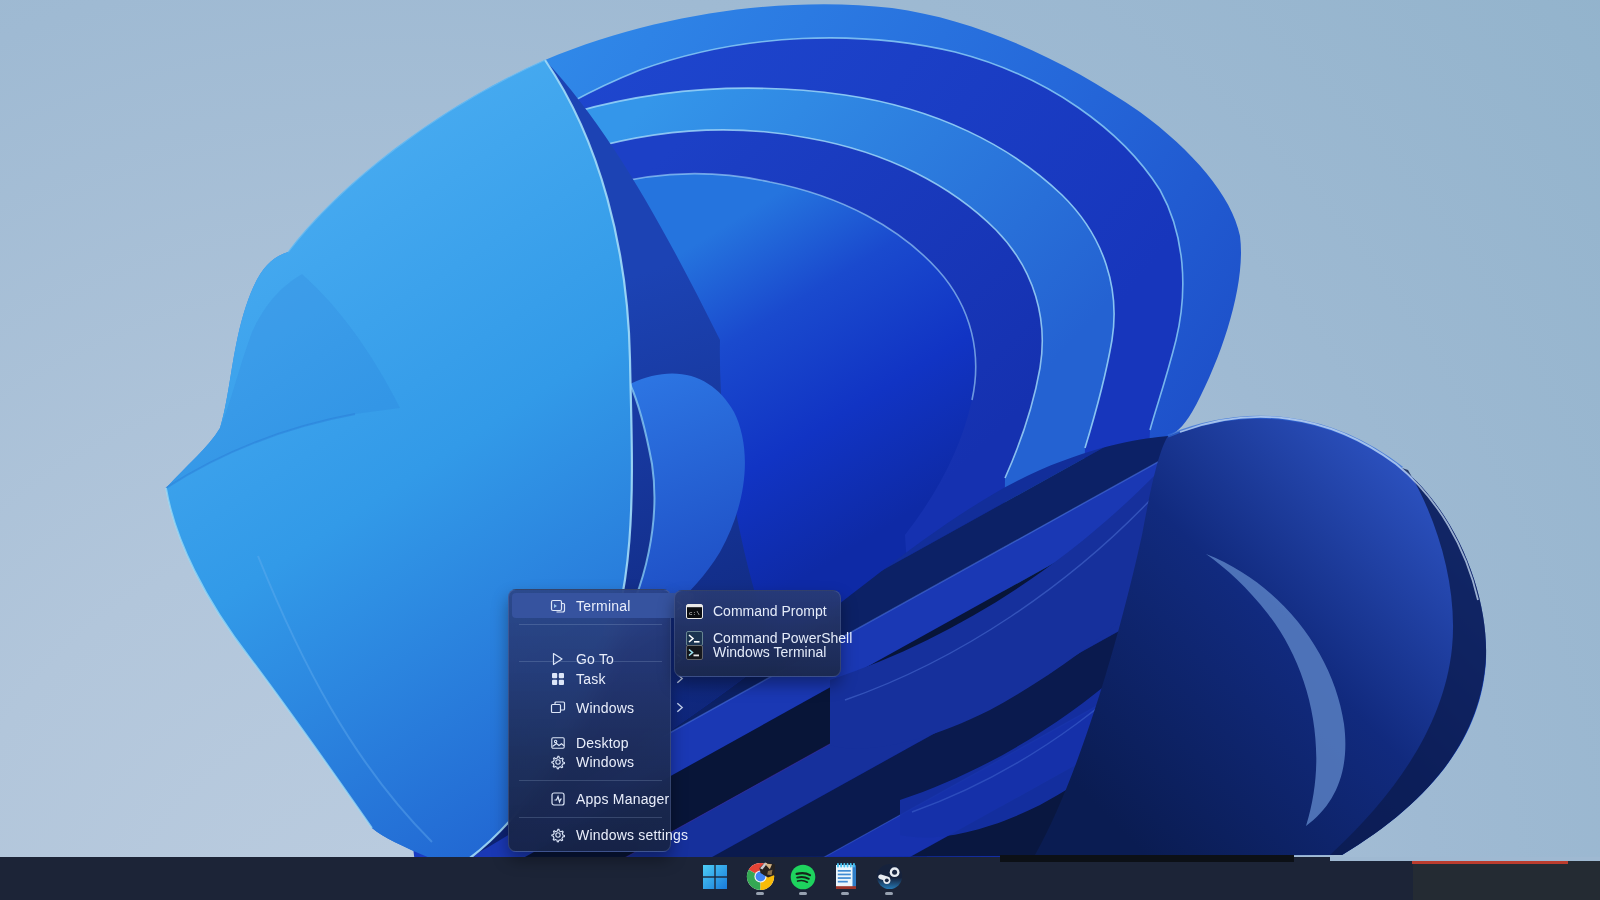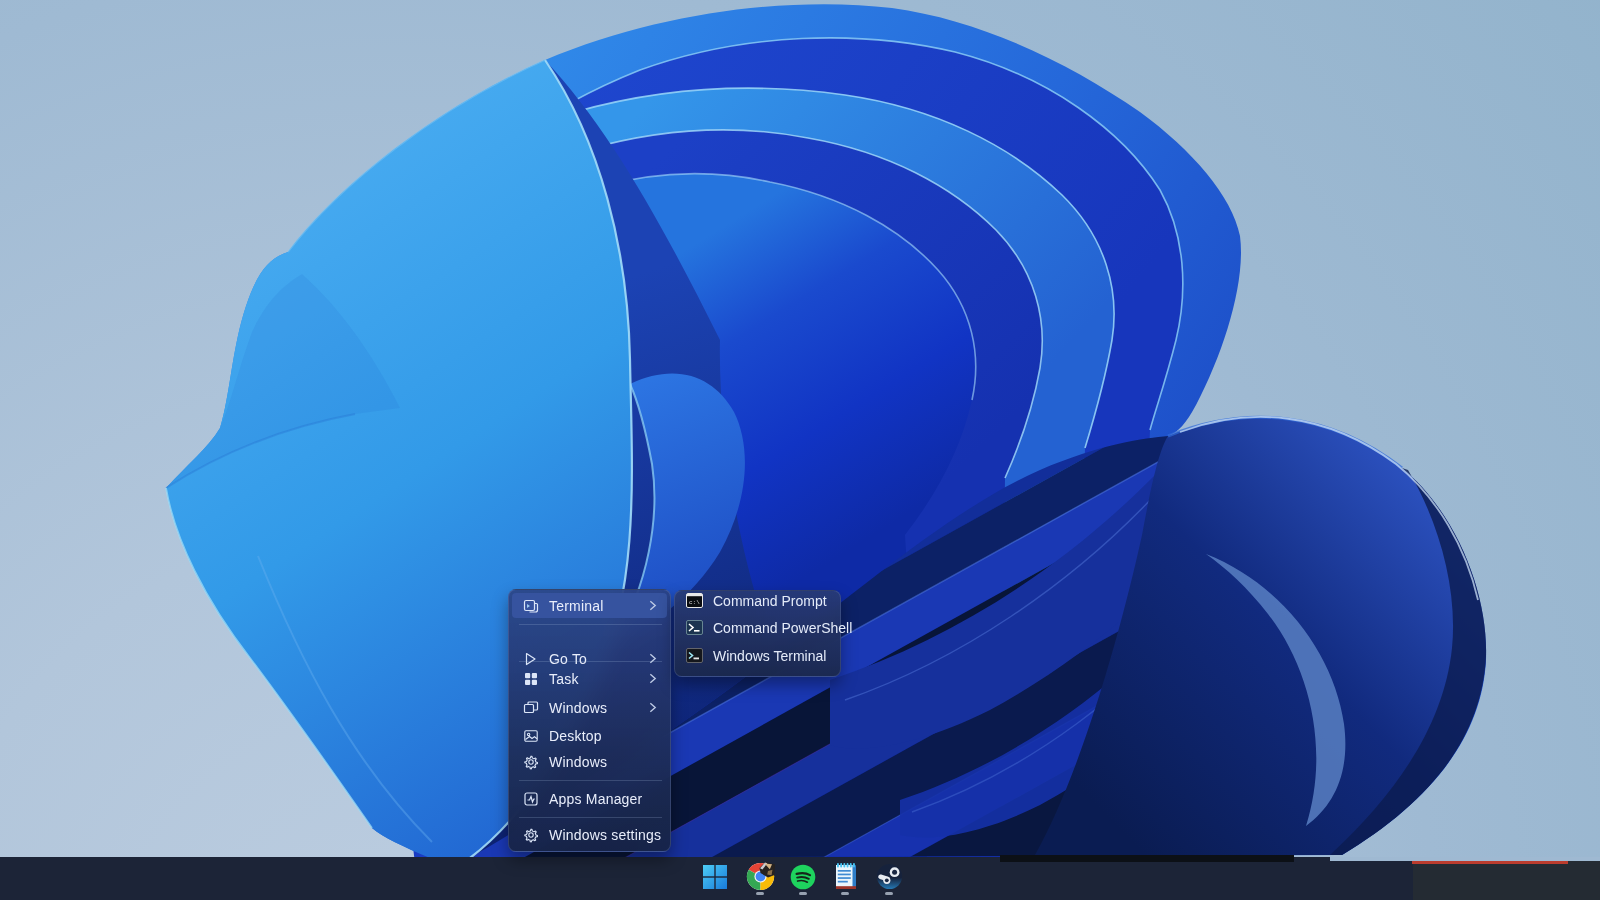--- a/index.html
+++ b/index.html
@@ -12,32 +12,32 @@
   #blackstrip{position:absolute;left:1000px;top:855px;width:294px;height:7px;background:#0c1016;z-index:6;}
   #redline{position:absolute;left:1412px;top:861px;width:156px;height:3px;background:#bb3c2e;z-index:7;}
   #bgstrip{position:absolute;left:1330px;top:857px;width:270px;height:3.5px;background:#9fb9d2;z-index:6;}
   .tbicon{position:absolute;top:864px;z-index:8;}
   .ind{position:absolute;top:892px;width:8px;height:3px;border-radius:2px;background:#97a1b0;z-index:8;}
   
   #menu{position:absolute;left:508px;top:589px;width:163px;height:263px;z-index:10;
     background:linear-gradient(180deg,rgba(44,66,130,0.88) 0%,rgba(37,55,112,0.9) 30%,rgba(29,44,86,0.94) 65%,rgba(23,36,72,0.96) 100%);backdrop-filter:blur(10px);
     border-radius:8px;border:1px solid rgba(130,150,200,0.25);box-sizing:border-box;
     box-shadow:0 8px 16px rgba(0,0,0,0.35);}
-  .mrow{position:absolute;left:3px;width:155px;height:25px;display:flex;align-items:center;}
+  .mrow{position:absolute;left:3px;width:155px;height:25px;display:flex;align-items:center;padding-left:27px;}
   .mrow.hl{background:#36539f;border-radius:4px;}
   .micon{width:16px;height:16px;margin-left:11px;flex:0 0 16px;}
   .mtext{margin-left:10px;font-size:14px;color:#e9eefb;letter-spacing:0.2px;white-space:nowrap;}
   .chev{position:absolute;right:8px;top:6px;width:13px;height:13px;}
   .msep{position:absolute;left:10px;width:143px;height:1px;background:rgba(170,190,225,0.22);}
   
   #submenu{position:absolute;left:674px;top:590px;width:167px;height:87px;z-index:10;
     background:linear-gradient(180deg,rgba(41,59,116,0.9) 0%,rgba(33,48,92,0.93) 60%,rgba(27,40,76,0.95) 100%);backdrop-filter:blur(10px);
     border-radius:8px;border:1px solid rgba(130,150,200,0.22);box-sizing:border-box;
     box-shadow:0 8px 16px rgba(0,0,0,0.35);}
-  .srow{position:absolute;left:3px;width:159px;height:26px;display:flex;align-items:flex-start;}
+  .srow{position:absolute;left:3px;width:159px;height:26px;display:flex;align-items:flex-end;}
   .sicon{width:17px;height:15px;margin-left:8px;flex:0 0 17px;}
   .stext{margin-left:10px;font-size:14px;color:#e4ebf9;white-space:nowrap;}
 </style>
 </head>
 <body>
 <div id="stage">
 <svg id="wall" width="1600" height="900" viewBox="0 0 1600 900">
   <defs>
     <radialGradient id="bg" cx="400" cy="1000" r="1600" gradientUnits="userSpaceOnUse">
       <stop offset="0" stop-color="#bccde0"></stop>
@@ -363,21 +363,21 @@
           <g fill="none" stroke="#dce6f8" stroke-width="1.2">
       <rect x="1.5" y="4.5" width="9" height="8" rx="1"></rect>
       <path d="M5 4.5 L5 3 A1 1 0 0 1 6 2 L13.5 2 A1 1 0 0 1 14.5 3 L14.5 9 A1 1 0 0 1 13.5 10 L10.5 10"></path>
           </g>
         </svg>
     <span class="mtext">Windows</span>
     <svg class="chev" viewBox="0 0 12 12">
           <path d="M4 2 L8.5 6 L4 10" stroke="#bcc9e4" stroke-width="1.3" fill="none"></path>
         </svg>
   </div>
-  <div class="mrow" style="top:133px">
+  <div class="mrow" style="top:140px">
     <svg class="micon" viewBox="0 0 16 16">
           <g fill="none" stroke="#dce6f8" stroke-width="1.1">
       <rect x="1.8" y="2.8" width="12.4" height="10.4" rx="1.2"></rect>
       <circle cx="5.6" cy="6.4" r="1.2"></circle>
       <path d="M2.5 11.5 L6.5 8.5 L9 10.5 L11.5 8.8 L14 10.8"></path>
           </g>
         </svg>
     <span class="mtext">Desktop</span>
   </div>
   <div class="mrow" style="top:159px">
@@ -421,21 +421,21 @@
     <span class="stext">Command Prompt</span>
   </div>
   <div class="srow" style="top:29px">
     <svg class="sicon" viewBox="0 0 17 15">
       <rect x="0.5" y="0.5" width="16" height="14" rx="1.5" fill="#1b3450" stroke="#8aa" stroke-width="0.7"></rect>
       <path d="M3 4 L7 7.5 L3 11" stroke="#fff" stroke-width="1.6" fill="none"></path>
       <rect x="8" y="10" width="5.5" height="1.6" fill="#fff"></rect>
     </svg>
     <span class="stext">Command PowerShell</span>
   </div>
-  <div class="srow" style="top:57px">
+  <div class="srow" style="top:43px">
     <svg class="sicon" viewBox="0 0 17 15">
       <rect x="0.5" y="0.5" width="16" height="14" rx="1.5" fill="#15171c" stroke="#777" stroke-width="0.8"></rect>
       <path d="M3 4.5 L6.5 7.5 L3 10.5" stroke="#9fe8f5" stroke-width="1.6" fill="none"></path>
       <rect x="7.5" y="9.5" width="5.5" height="1.8" fill="#e6e6e6"></rect>
     </svg>
     <span class="stext">Windows Terminal</span>
   </div>
 </div>
 </div>
 

